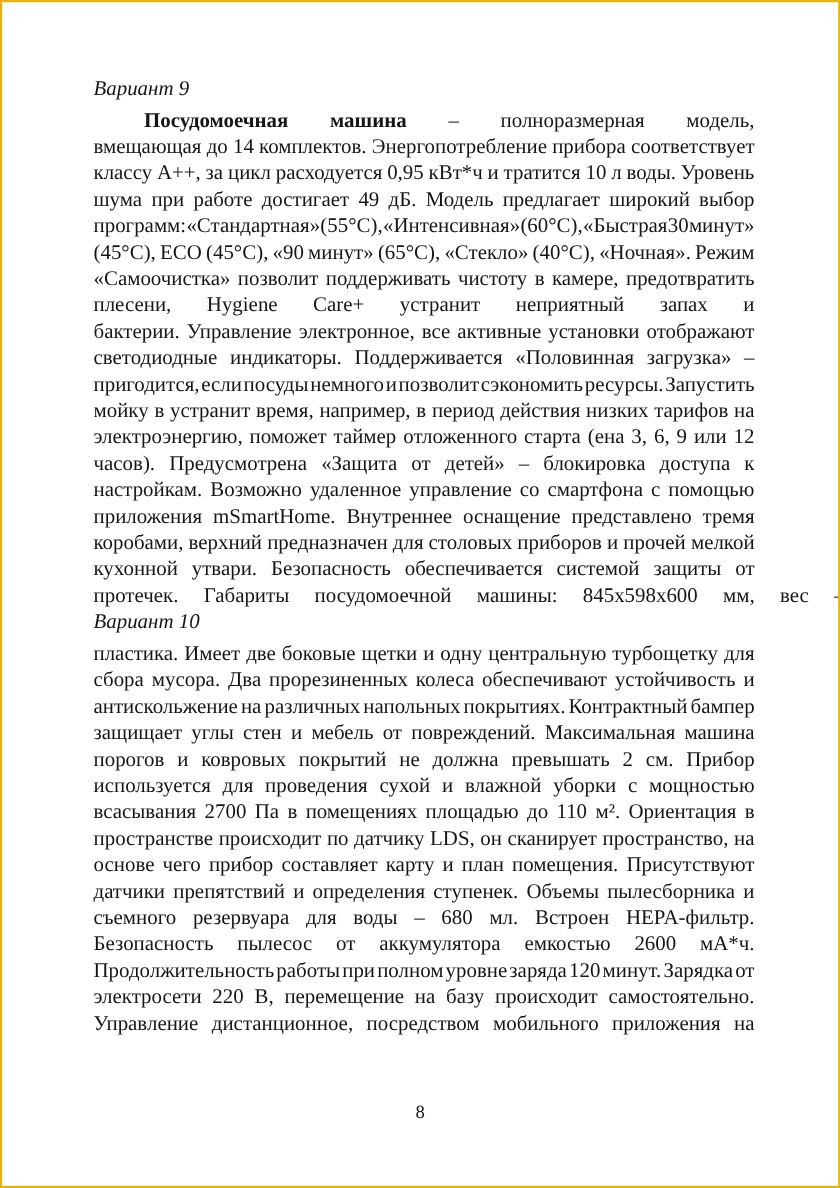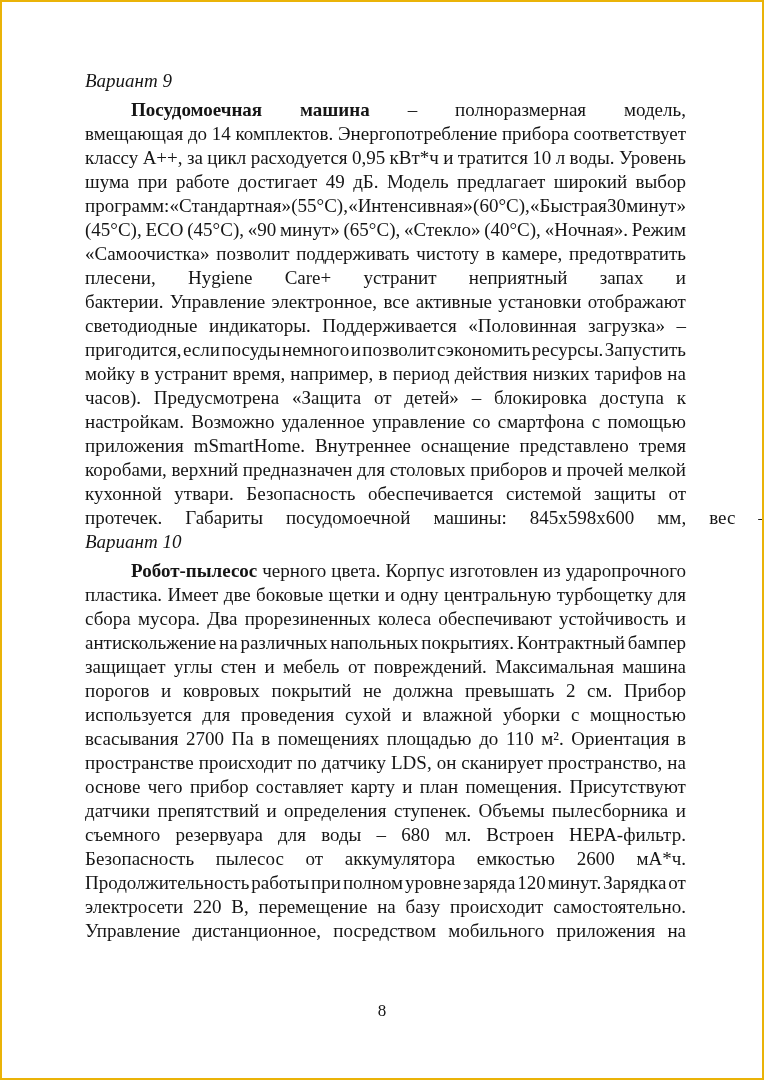--- a/index.html
+++ b/index.html
@@ -179,20 +179,33 @@
             <span>время,</span>
             <span>например,</span>
             <span>в</span>
             <span>период</span>
             <span>действия</span>
             <span>низких</span>
             <span>тарифов</span>
             <span>на</span>
           </div>
           <div class="line">
+            <span>электроэнергию,</span>
+            <span>поможет</span>
+            <span>таймер</span>
+            <span>отложенного</span>
+            <span>старта</span>
+            <span>(ена</span>
+            <span>3,</span>
+            <span>6,</span>
+            <span>9</span>
+            <span>или</span>
+            <span>12</span>
+          </div>
+          <div class="line">
             <span>часов).</span>
             <span>Предусмотрена</span>
             <span>«Защита</span>
             <span>от</span>
             <span>детей»</span>
             <span>–</span>
             <span>блокировка</span>
             <span>доступа</span>
             <span>к</span>
           </div>
@@ -245,29 +258,20 @@
             <span>–</span>
             <span>43,2</span>
             <span>кг.</span>
           </div>
         </div>
     </section>
 
     <section class="section">
       <h2 class="heading">Вариант 10</h2>
       <div class="para">
-          <div class="line indent">
-            <span class="bold">Робот-пылесос</span>
-            <span>черного</span>
-            <span>цвета.</span>
-            <span>Корпус</span>
-            <span>изготовлен</span>
-            <span>из</span>
-            <span>ударопрочного</span>
-          </div>
           <div class="line">
             <span>пластика.</span>
             <span>Имеет</span>
             <span>две</span>
             <span>боковые</span>
             <span>щетки</span>
             <span>и</span>
             <span>одну</span>
             <span>центральную</span>
             <span>турбощетку</span>

